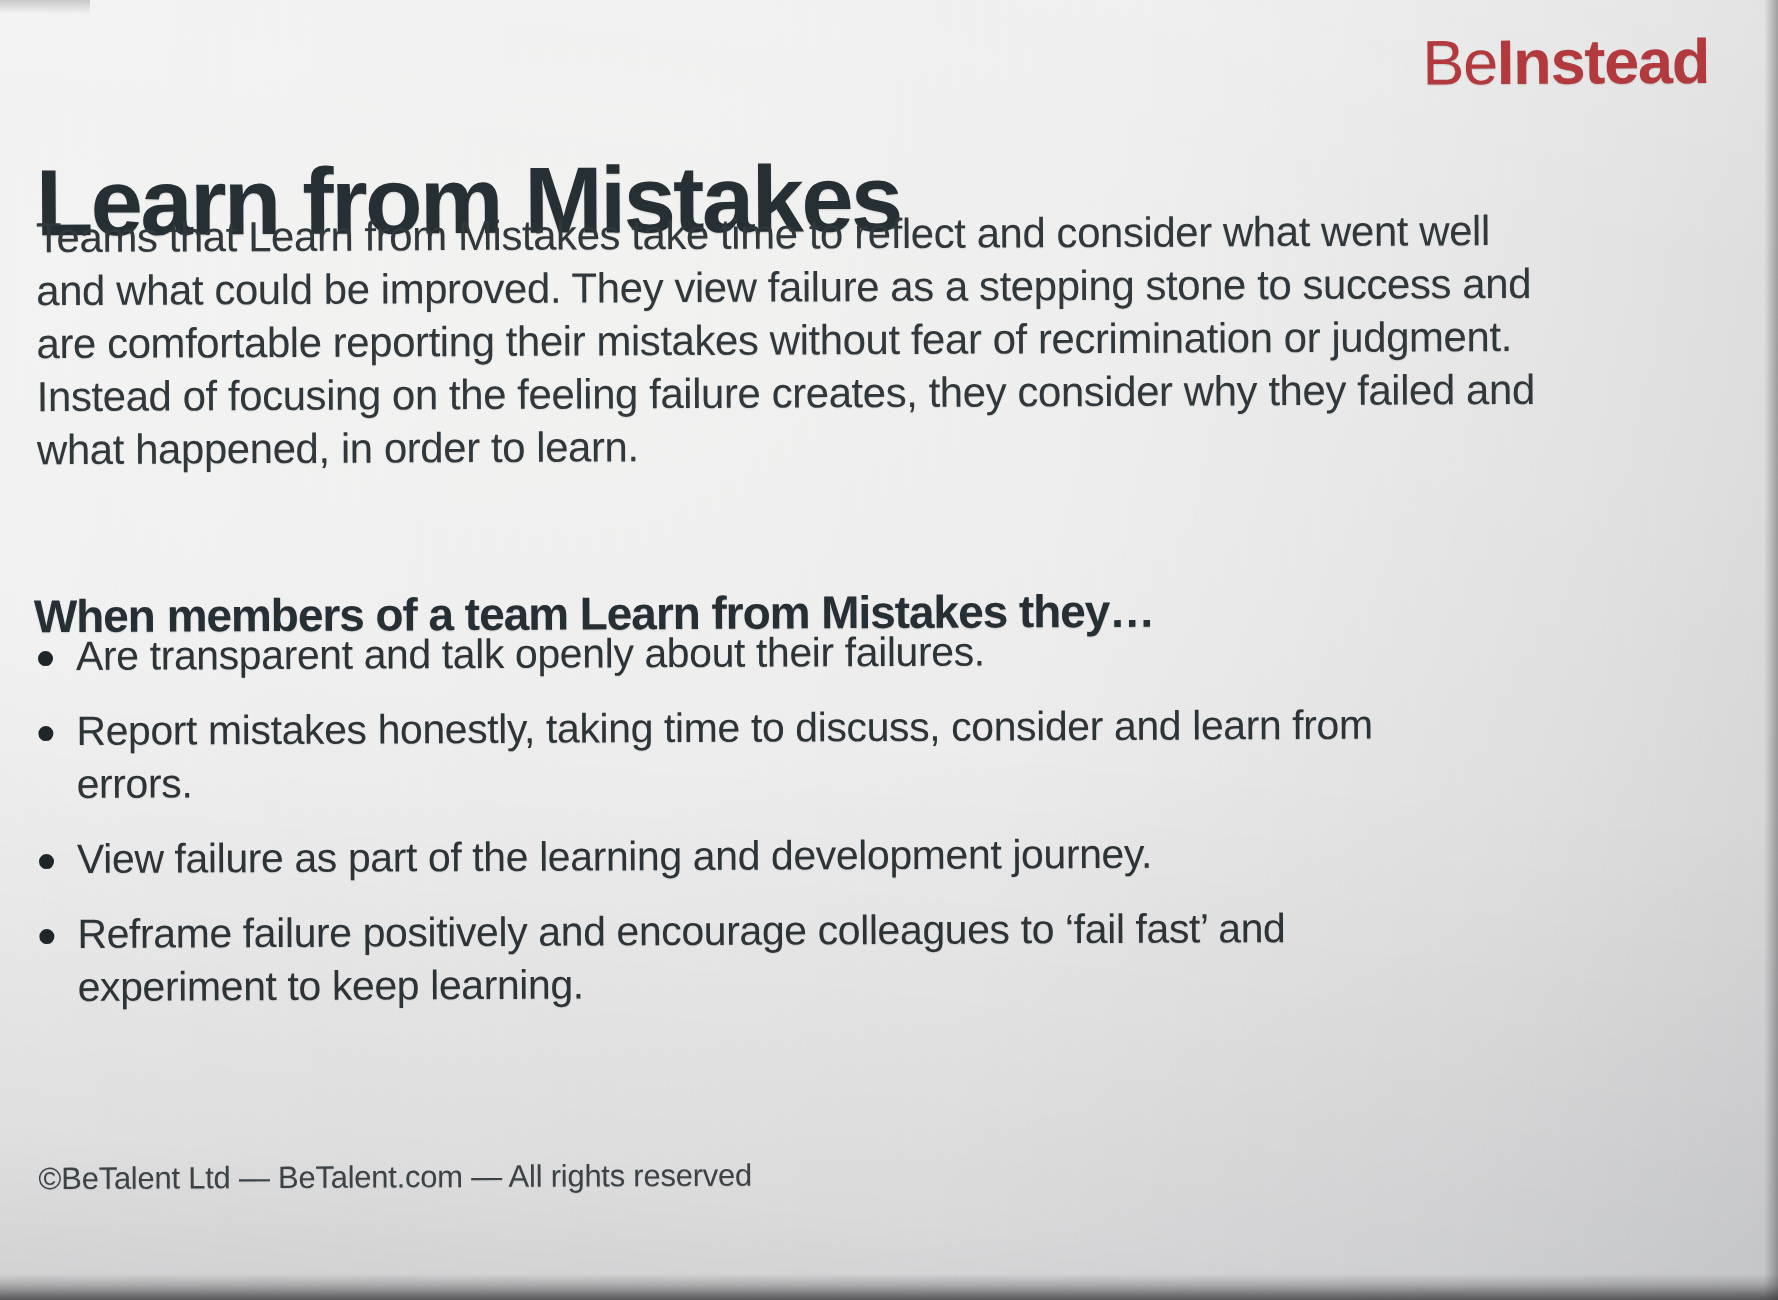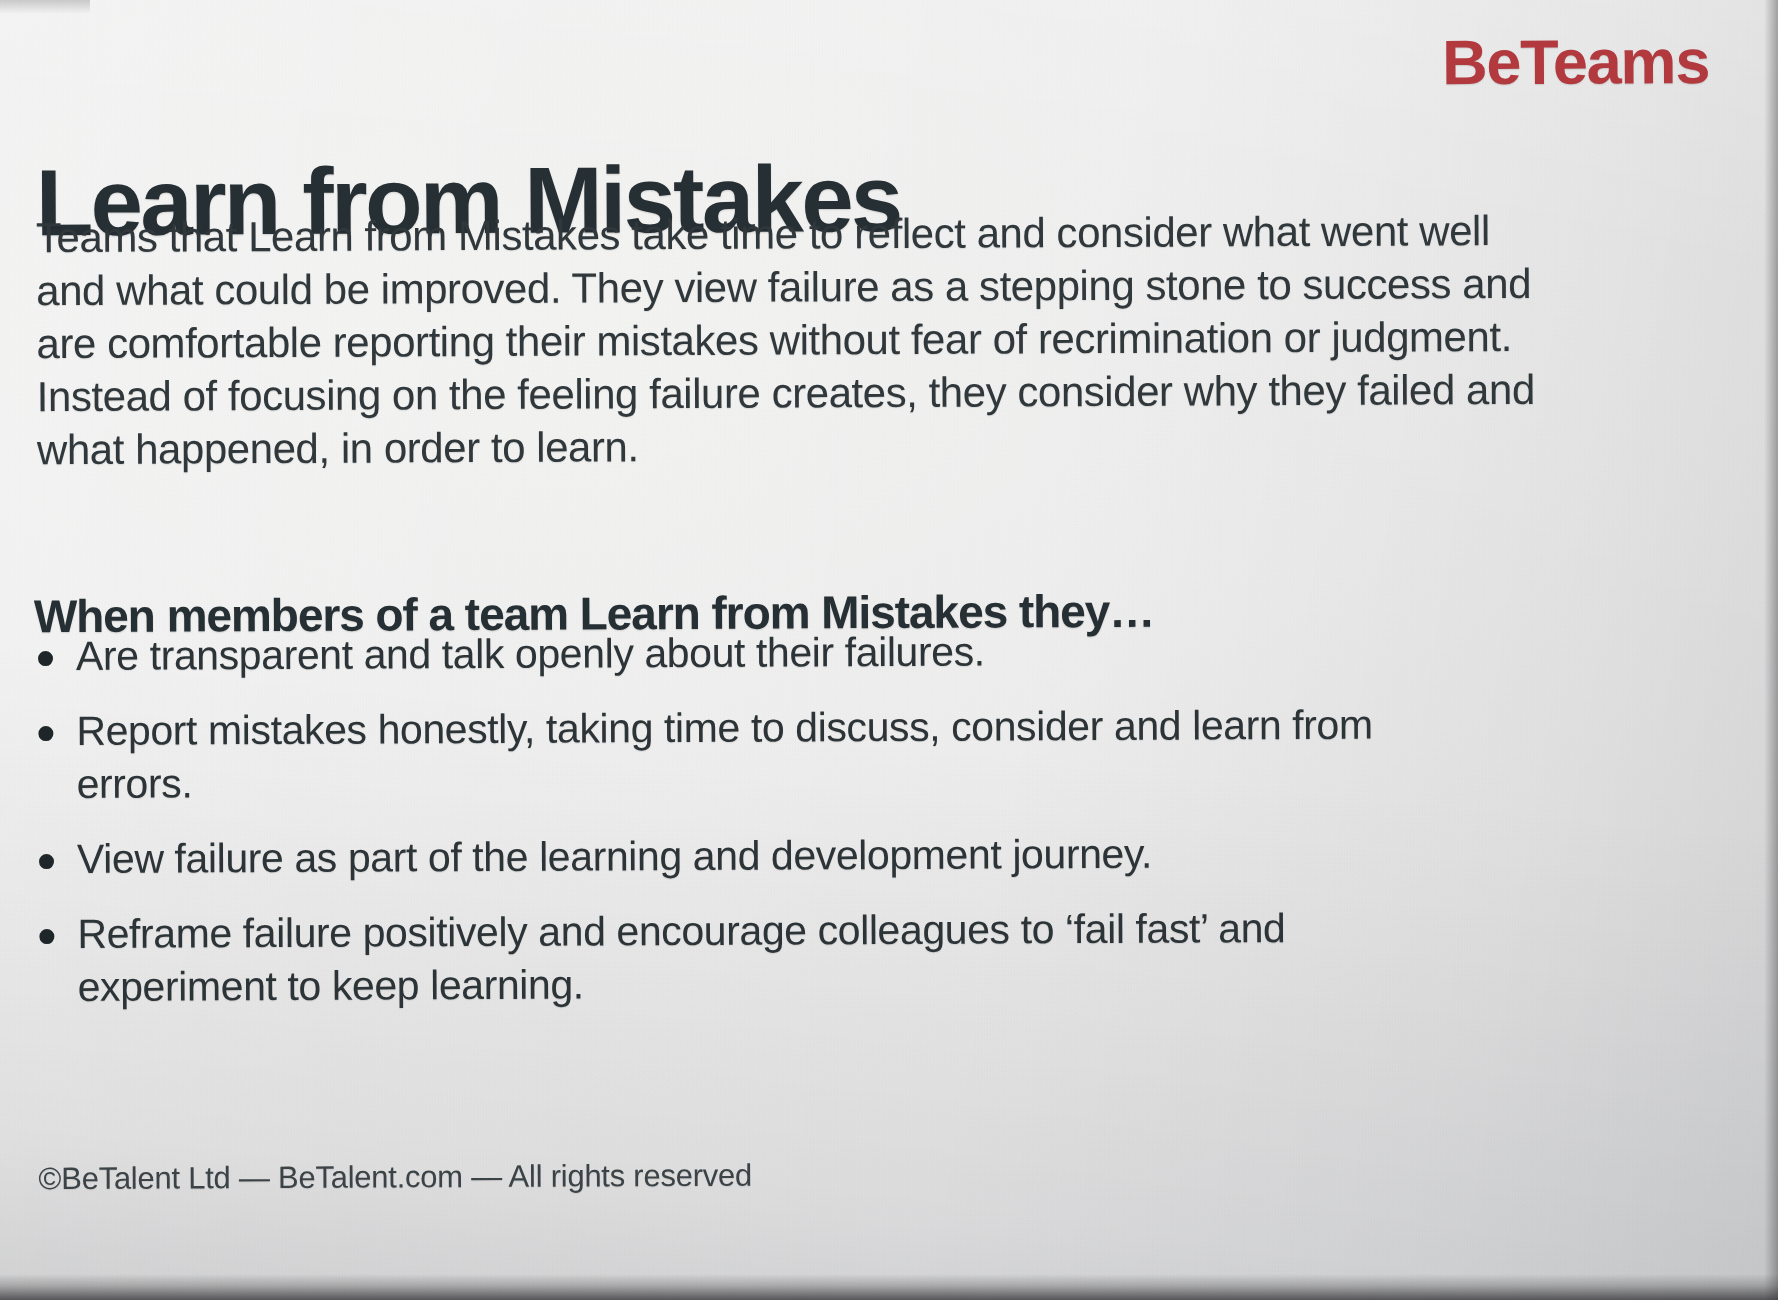--- a/index.html
+++ b/index.html
@@ -92,21 +92,21 @@
     position: absolute;
     top: 34px;
     right: 66px;
     font-size: 63px;
     line-height: 1;
     letter-spacing: -1.2px;
     white-space: nowrap;
     color: #b23a3f;
     text-shadow: 0 1px 1.4px rgba(0,0,0,0.13);
   }
-  #logo .be      { font-weight: 700; }
+  #logo .be      { font-weight: 400; }
   #logo .talent  { font-weight: 700; }
 
   
   #title {
     position: absolute;
     top: 88px;
     left: 38px;
     font-size: 94px;
     font-weight: 700;
     line-height: 1.02;
@@ -194,21 +194,21 @@
 <div id="card">
 
   <div id="paper-base"></div>
   <div id="paper-shade-lr"></div>
   <div id="paper-shade-tb"></div>
   <div id="paper-grain"></div>
 
   <div id="content">
 
     <div id="logo" style="color: rgb(178, 58, 63);">
-      <span class="be">Be</span><span class="talent">Teams</span>
+      <span class="be">Be</span><span class="talent">Instead</span>
     </div>
 
     <h1 id="title">Learn from Mistakes</h1>
 
     <div id="intro">
       <span class="ln">Teams that Learn from Mistakes take time to reflect and consider what went well</span>
       <span class="ln">and what could be improved. They view failure as a stepping stone to success and</span>
       <span class="ln">are comfortable reporting their mistakes without fear of recrimination or judgment.</span>
       <span class="ln">Instead of focusing on the feeling failure creates, they consider why they failed and</span>
       <span class="ln">what happened, in order to learn.</span>

